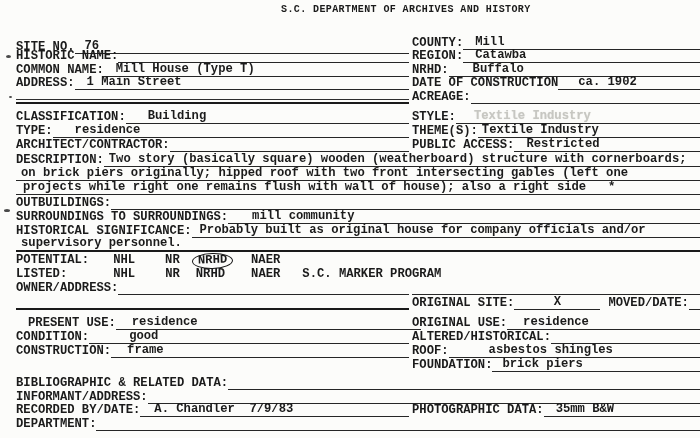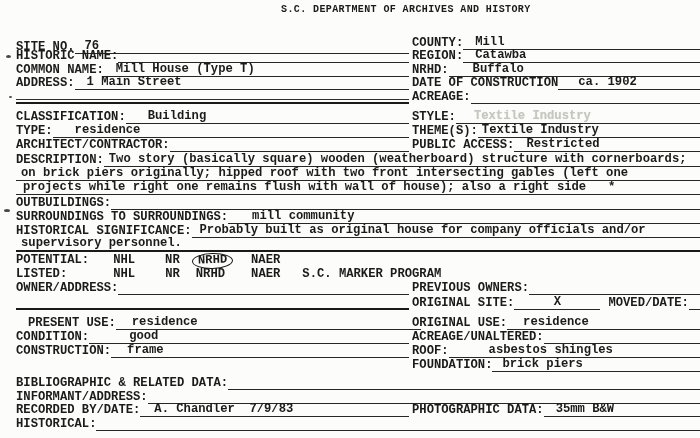--- a/index.html
+++ b/index.html
@@ -165,21 +165,20 @@
         <span class="item" style="margin-left: 30px;">NR</span>
         <span class="item" style="margin-left: 16px;">NRHD</span>
         <span class="item" style="margin-left: 26px;">NAER</span>
         <span class="item" style="margin-left: 22px;">S.C. MARKER PROGRAM</span>
       </div>
       <div class="row" style="top: 281px; left: 16px; width: 393px;">
         <span class="lbl">OWNER/ADDRESS:</span>
         <span class="fill"></span>
       </div>
       <div class="row" style="top: 281px; left: 412px; width: 288px;">
-        <span class="lbl">PREVIOUS OWNERS:</span>
         <span class="fill"></span>
       </div>
       <div class="row heavy" style="top: 296px; left: 16px; width: 393px;">
         <span class="fill"></span>
       </div>
       <div class="row" style="top: 296px; left: 412px; width: 288px;">
         <span class="lbl">ORIGINAL SITE:</span>
         <span class="vfix" style="width: 86px;">X</span>
         <span class="lbl" style="margin-left: 8px;">MOVED/DATE:</span>
         <span class="fill"></span>
@@ -190,21 +189,21 @@
       </div>
       <div class="row" style="top: 316px; left: 412px; width: 288px;">
         <span class="lbl">ORIGINAL USE:</span>
         <span class="fill" style="padding-left: 16px;">residence</span>
       </div>
       <div class="row" style="top: 330px; left: 16px; width: 393px;">
         <span class="lbl">CONDITION:</span>
         <span class="fill" style="padding-left: 40px;">good</span>
       </div>
       <div class="row" style="top: 330px; left: 412px; width: 288px;">
-        <span class="lbl">ACREAGE/UNALTERED:</span>
+        <span class="lbl">ALTERED/HISTORICAL:</span>
         <span class="fill"></span>
       </div>
       <div class="row" style="top: 344px; left: 16px; width: 393px;">
         <span class="lbl">CONSTRUCTION:</span>
         <span class="fill" style="padding-left: 16px;">frame</span>
       </div>
       <div class="row" style="top: 344px; left: 412px; width: 288px;">
         <span class="lbl">ROOF:</span>
         <span class="fill" style="padding-left: 40px;">asbestos shingles</span>
       </div>
@@ -222,21 +221,21 @@
       </div>
       <div class="row" style="top: 403px; left: 16px; width: 393px;">
         <span class="lbl">RECORDED BY/DATE:</span>
         <span class="fill" style="padding-left: 14px;">A. Chandler  7/9/83</span>
       </div>
       <div class="row" style="top: 403px; left: 412px; width: 288px;">
         <span class="lbl">PHOTOGRAPHIC DATA:</span>
         <span class="fill" style="padding-left: 12px;">35mm B&amp;W</span>
       </div>
       <div class="row" style="top: 417px; left: 16px; width: 684px;">
-        <span class="lbl">HISTORICAL:</span>
+        <span class="lbl">DEPARTMENT:</span>
         <span class="fill"></span>
       </div>
       <div class="xline" style="left: 16px; top: 99px; width: 393px; height: 1px;"></div>
       <div class="speck" style="left: 6px; top: 55px; width: 5px; height: 3px;"></div>
       <div class="speck" style="left: 4px; top: 209px; width: 6px; height: 3px;"></div>
       <div class="speck" style="left: 9px; top: 96px; width: 3px; height: 2px;"></div>
     </div>
 </div>
 
 </body></html>

